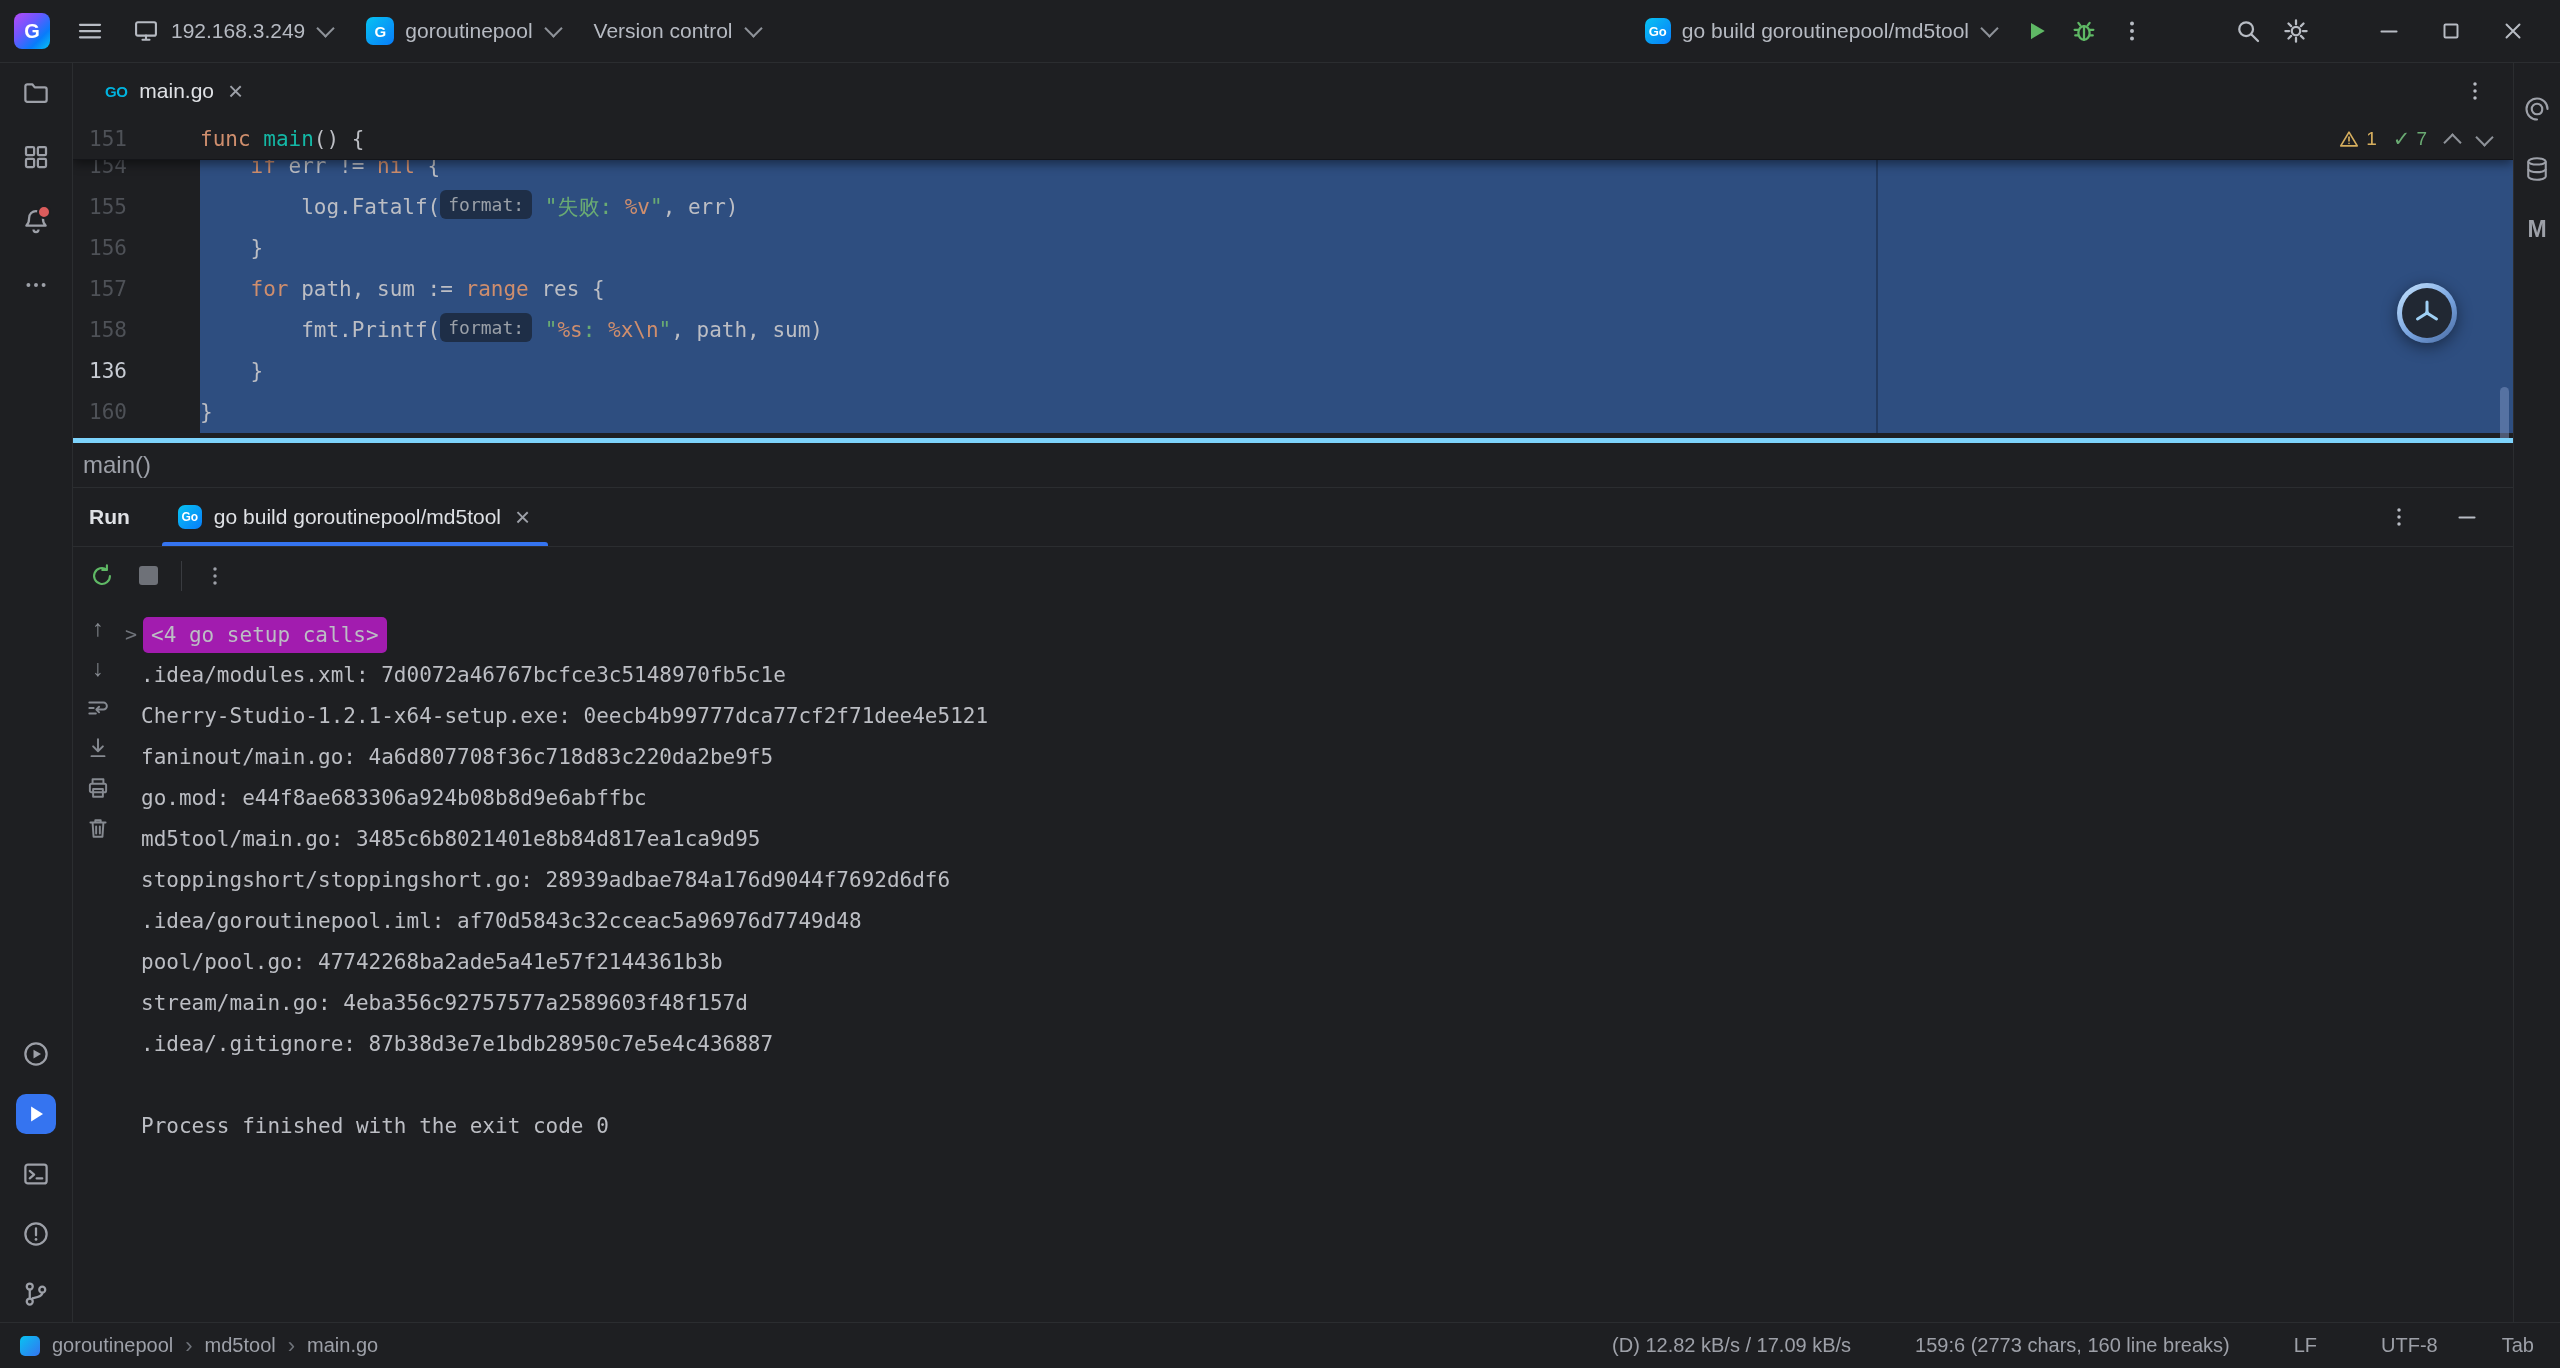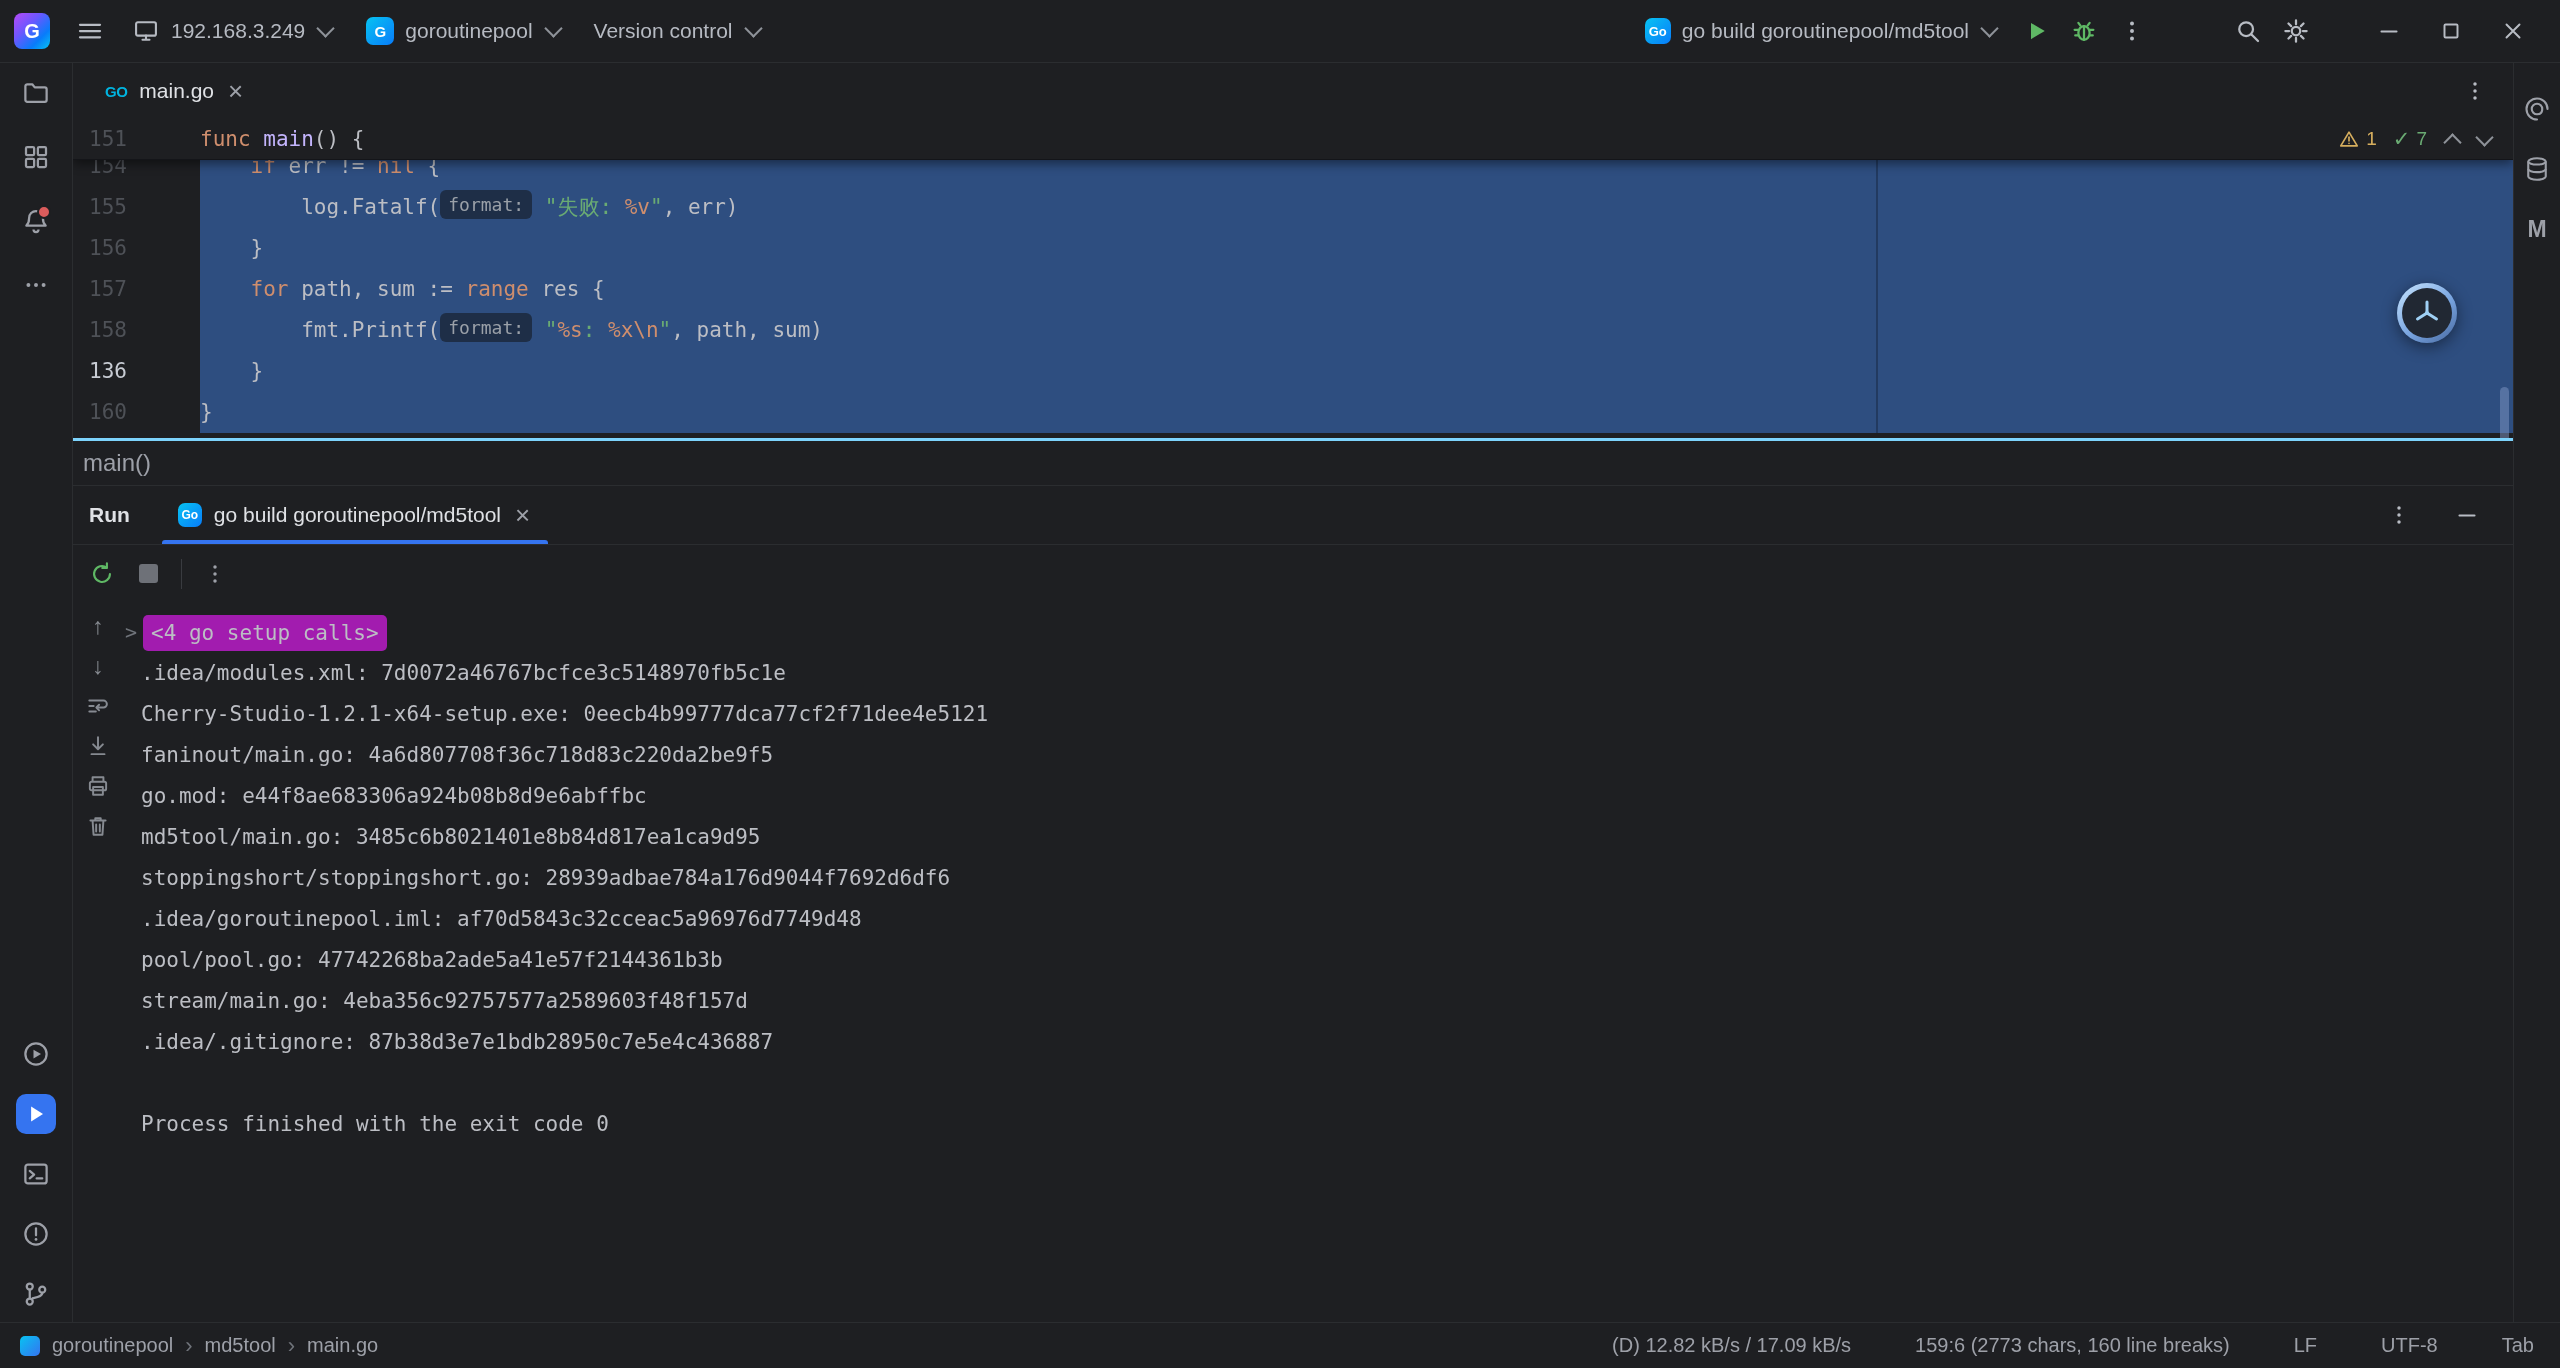--- a/index.html
+++ b/index.html
@@ -46,33 +46,33 @@
 
   
   .tabbar{height:56px;flex:none;display:flex;align-items:center;padding-left:14px;}
   .ed-tab{display:flex;align-items:center;gap:12px;height:100%;padding:0 18px;color:#dfe1e5;font-size:21px;}
   .go-file-icon{color:#00b4e0;font-weight:800;font-size:15px;letter-spacing:-0.5px;}
   .tab-close{color:#9da0a8;font-size:26px;line-height:20px;padding:0 2px;}
   .tabbar-kebab{margin-left:auto;margin-right:16px;}
 
   
   .editor{height:319px;flex:none;position:relative;overflow:hidden;background:#1e1f22;
-          font-family:"DejaVu Sans Mono",monospace;font-size:21px;border-bottom:3px solid #7dd3fc;}
+          font-family:"DejaVu Sans Mono",monospace;font-size:21px;border-bottom:5px solid #7dd3fc;}
   .sticky-row{display:flex;height:40px;line-height:40px;position:relative;z-index:4;background:#1e1f22;
               border-bottom:1px solid #141519;box-shadow:0 4px 10px rgba(0,0,0,.45);}
   .ed-lines{margin-top:-14px;position:relative;}
   .margin-guide{position:absolute;left:1803px;top:0;bottom:0;width:2px;background:rgba(0,0,0,.25);z-index:2;pointer-events:none;}
   .ed-row{display:flex;height:41px;line-height:41px;}
   .ed-gutter{width:127px;flex:none;box-sizing:border-box;text-align:right;padding-right:73px;color:#4e5157;}
   .ed-gutter.active{color:#c8ccd4;}
   .sticky-row .ed-gutter{line-height:40px;}
   .ed-code{flex:1;white-space:pre;color:#bcbec4;position:relative;z-index:1;}
   .ed-row.sel .ed-code{background:#2e4e80;}
   .tk-kw{color:#cf8e6d;}
-  .tk-fn{color:#c4b5fd;}
+  .tk-fn{color:#14b8a6;}
   .tk-str{color:#6aab73;}
   .tk-fsp{color:#cf8e6d;}
   .tk-pl{color:#bcbec4;}
   .tk-hint{display:inline-block;background:rgba(18,20,24,.55);color:#9aa0a8;border-radius:6px;
            font-size:18px;line-height:29px;padding:0 8px;vertical-align:3px;}
   .inspect{position:absolute;top:2px;right:22px;z-index:6;display:flex;align-items:center;gap:16px;height:36px;
            font-family:"Liberation Sans",sans-serif;font-size:19px;}
   .inspect .grp{display:flex;align-items:center;gap:6px;}
   .warn-num{color:#d6ae5e;}
   .check-mark{color:#6aab73;font-size:21px;}

